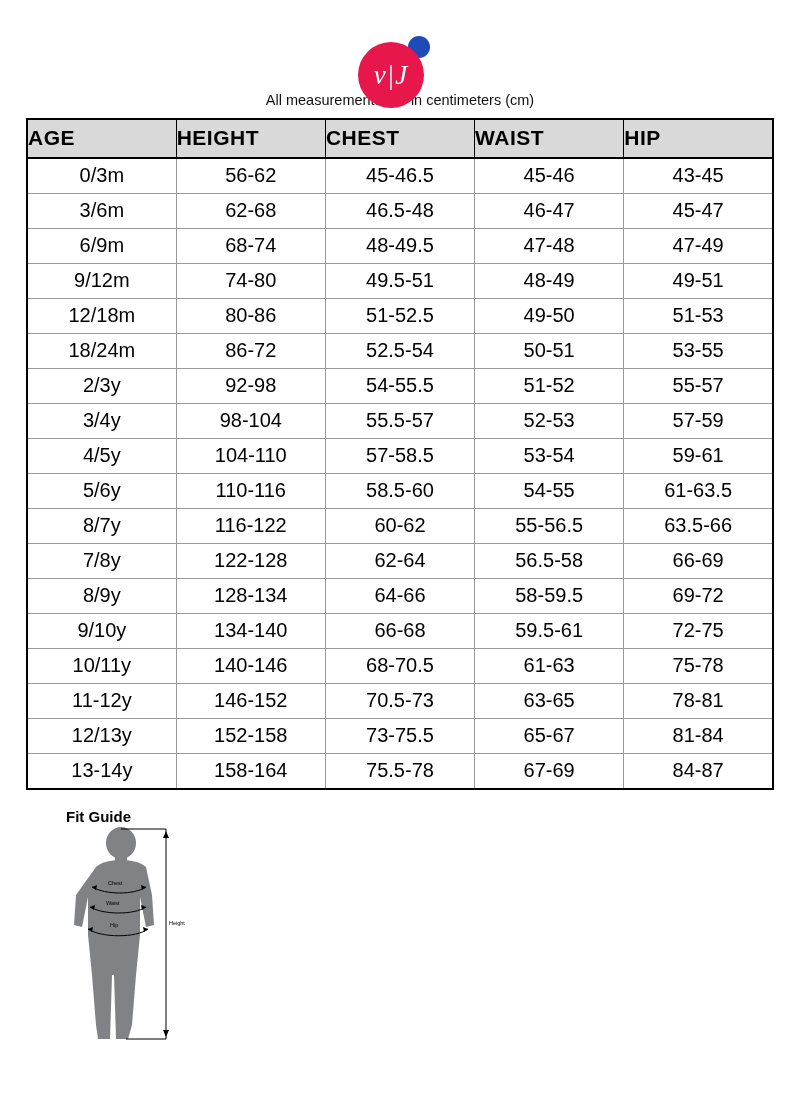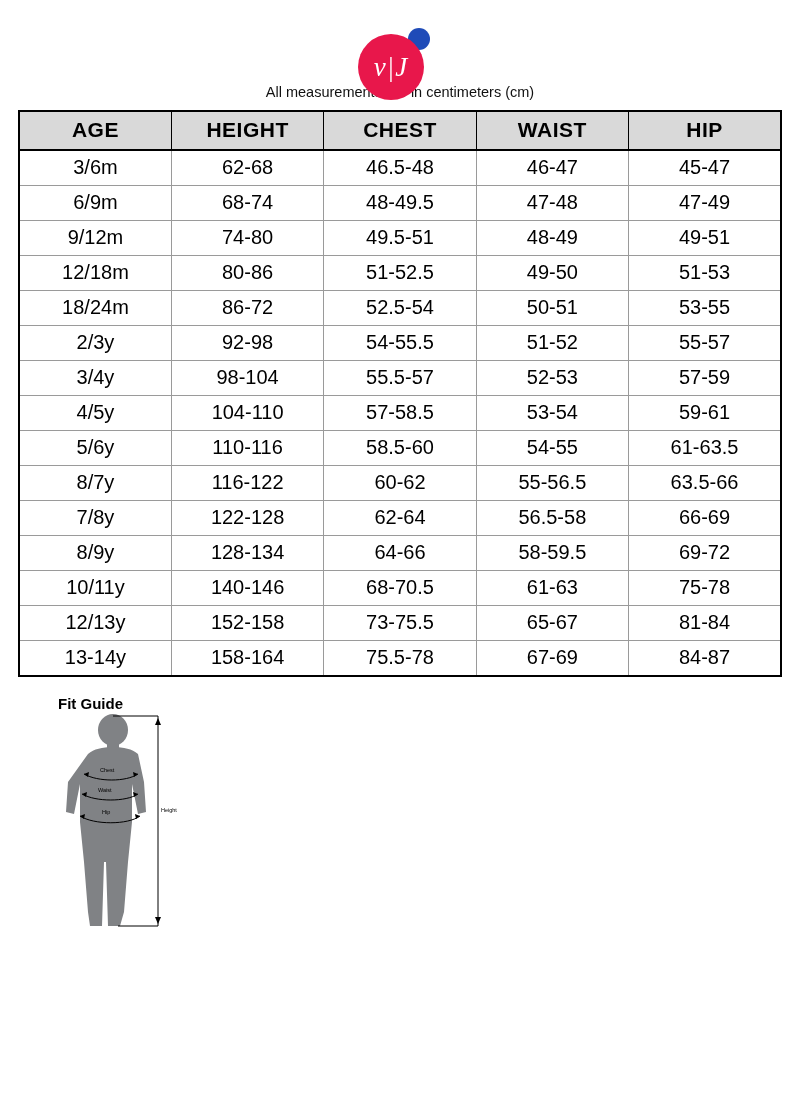--- a/index.html
+++ b/index.html
@@ -12,21 +12,21 @@
     height: 1096px;
     font-family: "Liberation Sans", sans-serif;
     color: #000000;
     position: relative;
     overflow: hidden;
   }
   .page {
     width: 800px;
     height: 1096px;
     box-sizing: border-box;
-    padding: 0;
+    padding: 8px;
     position: relative;
     border-radius: 20px;
   }
 
   
   .logo-wrap {
     width: 100%;
     display: flex;
     justify-content: center;
     align-items: center;
@@ -89,21 +89,21 @@
   table.size-table {
     width: 100%;
     border-collapse: collapse;
     table-layout: fixed;
     border: 2px solid #000;
   }
   table.size-table th {
     background: #d9d9d9;
     font-size: 21px;
     font-weight: bold;
-    text-align: center;
+    text-align: left;
     padding: 6px 0 7px 0;
     border-right: 1px solid #000;
     border-bottom: 2px solid #000;
     letter-spacing: 0.5px;
   }
   table.size-table th:last-child { border-right: none; }
   table.size-table td {
     font-size: 20px;
     text-align: center;
     padding: 5px 0 6px 0;
@@ -152,20 +152,27 @@
         <tr>
           <th>AGE</th>
           <th>HEIGHT</th>
           <th>CHEST</th>
           <th>WAIST</th>
           <th>HIP</th>
         </tr>
       </thead>
       <tbody>
         <tr>
+          <td>0/3m</td>
+          <td>56-62</td>
+          <td>45-46.5</td>
+          <td>45-46</td>
+          <td>43-45</td>
+        </tr>
+        <tr>
           <td>3/6m</td>
           <td>62-68</td>
           <td>46.5-48</td>
           <td>46-47</td>
           <td>45-47</td>
         </tr>
         <tr>
           <td>6/9m</td>
           <td>68-74</td>
           <td>48-49.5</td>
@@ -236,25 +243,39 @@
           <td>66-69</td>
         </tr>
         <tr>
           <td>8/9y</td>
           <td>128-134</td>
           <td>64-66</td>
           <td>58-59.5</td>
           <td>69-72</td>
         </tr>
         <tr>
+          <td>9/10y</td>
+          <td>134-140</td>
+          <td>66-68</td>
+          <td>59.5-61</td>
+          <td>72-75</td>
+        </tr>
+        <tr>
           <td>10/11y</td>
           <td>140-146</td>
           <td>68-70.5</td>
           <td>61-63</td>
           <td>75-78</td>
+        </tr>
+        <tr>
+          <td>11-12y</td>
+          <td>146-152</td>
+          <td>70.5-73</td>
+          <td>63-65</td>
+          <td>78-81</td>
         </tr>
         <tr>
           <td>12/13y</td>
           <td>152-158</td>
           <td>73-75.5</td>
           <td>65-67</td>
           <td>81-84</td>
         </tr>
         <tr>
           <td>13-14y</td>

